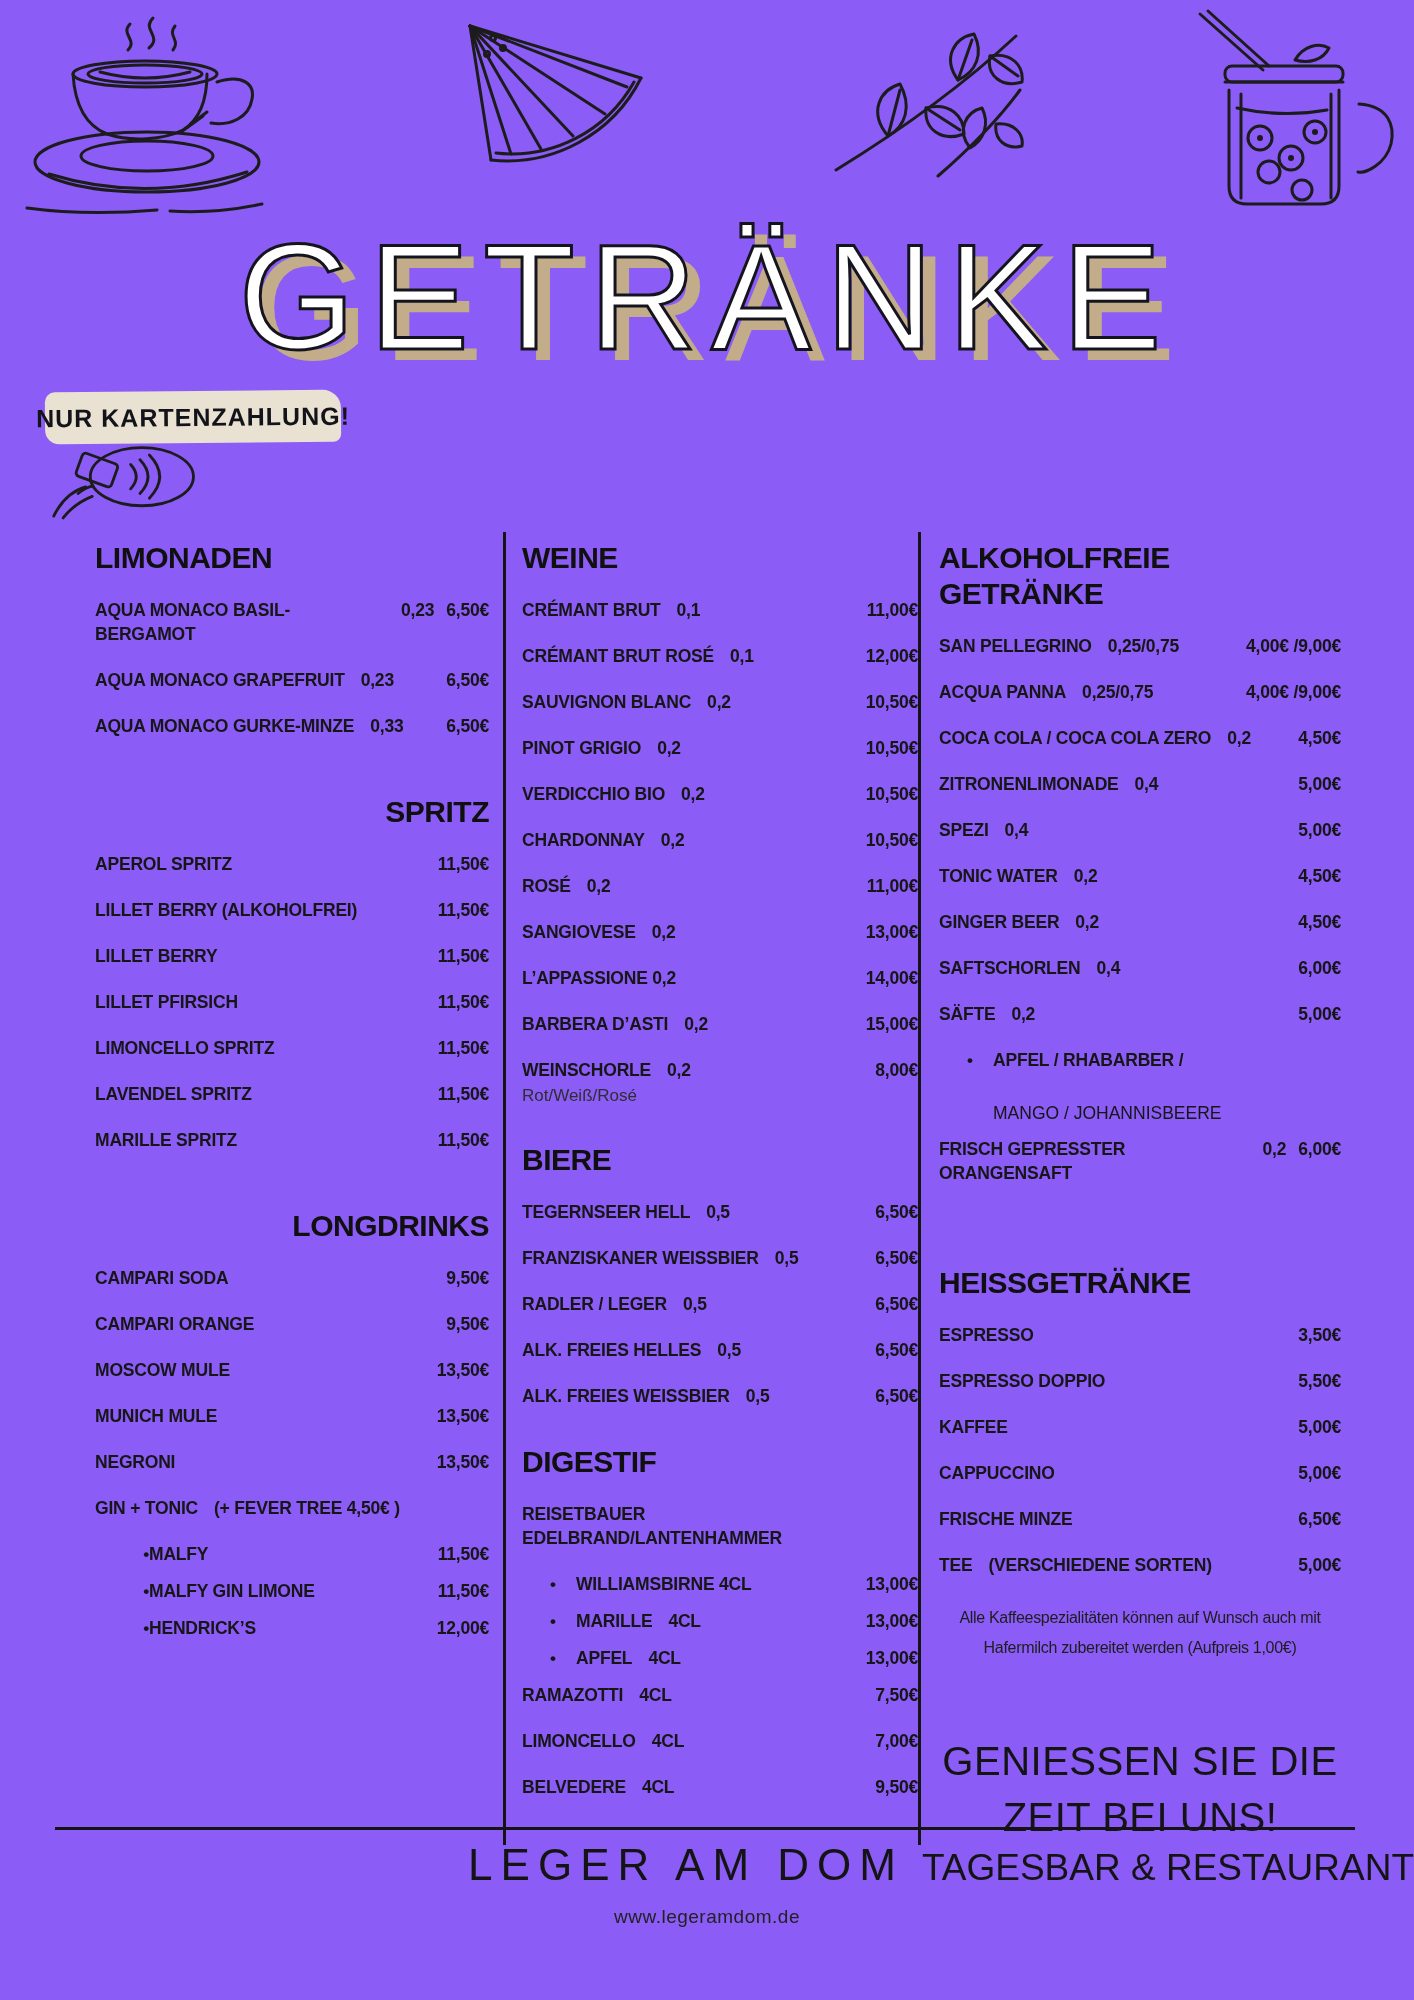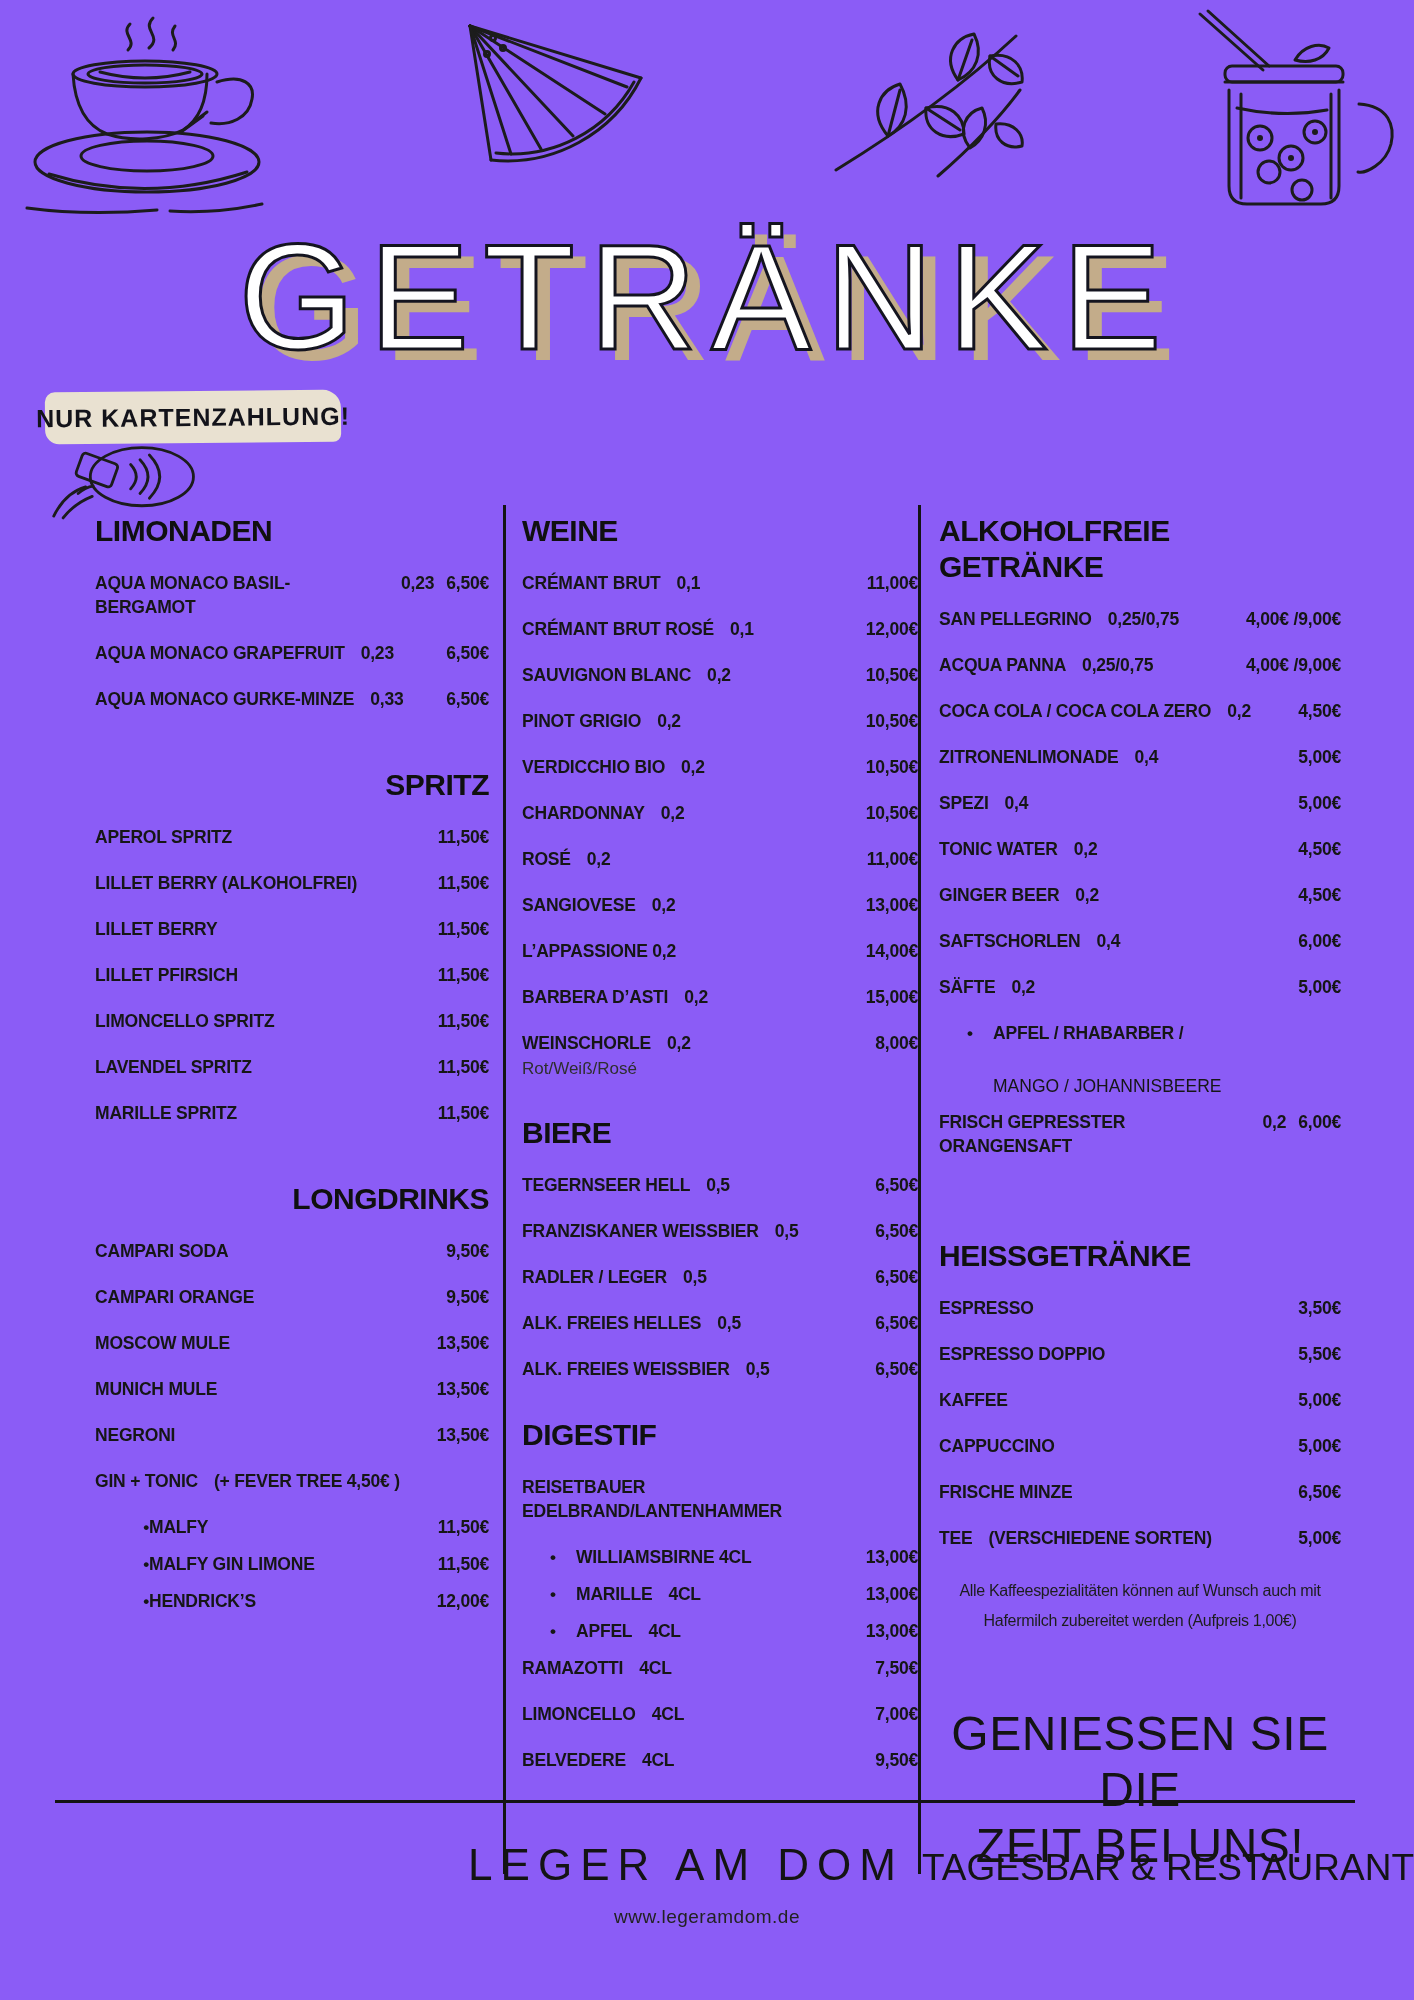--- a/index.html
+++ b/index.html
@@ -24,21 +24,21 @@
   .badge{
     position:absolute;left:45px;top:391px;width:296px;height:52px;
     background:#e9e1d1;border-radius:10px 18px 8px 14px;
     transform:rotate(-0.5deg);
     display:flex;align-items:center;justify-content:center;
   }
   .badge-label{font-size:25px;font-weight:700;letter-spacing:1px;color:#13131a;white-space:nowrap;}
   .contactless{position:absolute;left:50px;top:438px;}
   
   .menu{
-    position:absolute;left:55px;top:505px;width:1300px;height:1298px;
+    position:absolute;left:55px;top:532px;width:1300px;height:1298px;
     display:grid;grid-template-columns:448px 415px 437px;
     border-bottom:3px solid #141414;box-sizing:border-box;
   }
   .col{box-sizing:border-box;padding-top:8px;}
   .col1{padding-left:40px;padding-right:14px;}
   .col2{border-left:3px solid #141414;padding-left:16px;}
   .col3{border-left:3px solid #141414;padding-left:18px;padding-right:14px;}
   .section + .section{margin-top:80px;}
   .col1 .section + .section{margin-top:56px;text-align:right;}
   .col2 .section + .section{margin-top:36px;}
@@ -55,21 +55,21 @@
   .size:not(:empty){display:inline;margin-left:16px;white-space:nowrap;}
   .price{margin-left:auto;white-space:nowrap;padding-left:12px;}
   .item:has(.bullet:not(:empty)){margin-bottom:12px;}
   .sub-light{display:none;}
   .sub-light:not(:empty){display:block;margin-top:4px;font-size:17px;font-weight:400;color:#2e2e2e;}
   .sub-bold{display:none;}
   .sub-bold:not(:empty){display:block;margin-top:28px;margin-left:54px;font-size:17.5px;font-weight:400;line-height:24px;}
   
   .note{margin-top:26px;text-align:center;font-size:16px;line-height:30px;font-weight:400;
         letter-spacing:-0.3px;color:#1d1d1d;white-space:nowrap;}
-  .enjoy{margin-top:70px;text-align:center;font-size:48px;line-height:56px;font-weight:400;
+  .enjoy{margin-top:70px;text-align:center;font-size:40px;line-height:56px;font-weight:400;
          letter-spacing:0.5px;color:#141414;}
   
   .footer{position:absolute;top:1840px;left:0;width:100%;text-align:center;}
   .footer-line{display:flex;justify-content:flex-end;align-items:baseline;gap:18px;}
   .brand{font-size:44px;font-weight:500;letter-spacing:8px;color:#141414;}
   .tagline{font-size:37px;font-weight:400;letter-spacing:0px;color:#141414;}
   .website{margin-top:16px;font-size:19px;font-weight:400;letter-spacing:0.5px;color:#222;}
 </style>
 </head>
 <body>

